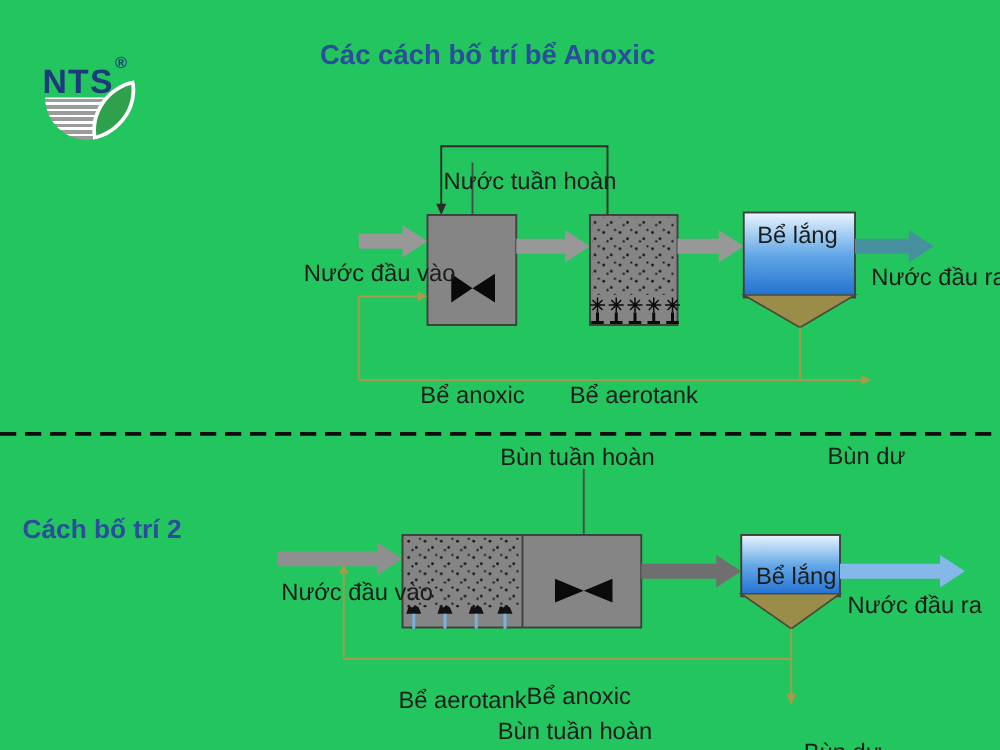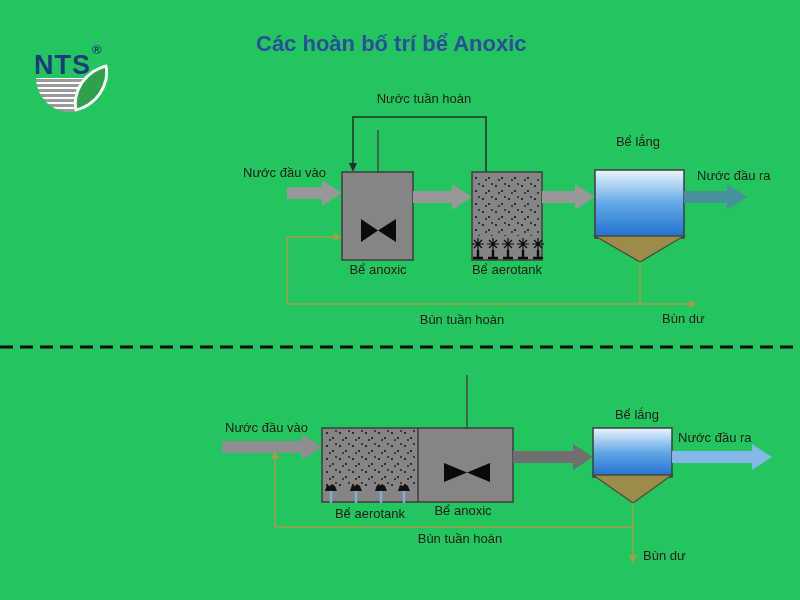--- a/index.html
+++ b/index.html
@@ -1,19 +1,19 @@
 <!DOCTYPE html>
 <html><head>
 <meta charset="utf-8">
 <style>
   html,body{margin:0;padding:0;background:#fff;}
   #canvas{position:relative;width:800px;height:600px;background:#22c55e;overflow:hidden;
           font-family:"Liberation Sans",sans-serif;}
   #diagram-svg{position:absolute;left:0;top:0;z-index:1;}
-  .lbl{position:absolute;z-index:2;font-size:13px;color:#1c1c1c;white-space:nowrap;line-height:1.1;}
+  .lbl{position:absolute;z-index:2;font-size:19px;color:#1c1c1c;white-space:nowrap;line-height:1.1;margin-top:44px;}
   .lbl.c{transform:translateX(-50%);}
   .blue{color:#2b4d9b;font-weight:bold;}
   #page-title{position:absolute;left:256px;top:31px;font-size:22px;z-index:2;}
   .section-label{position:absolute;left:18px;font-size:21px;z-index:2;}
   #section-1{top:180px;}
   #section-2{top:412px;}
   
   #logo{position:absolute;left:30px;top:40px;width:90px;height:80px;z-index:2;}
   #logo-text{position:absolute;left:4px;top:10px;font-size:27px;font-weight:bold;
              color:#1d3a7c;letter-spacing:1px;}
@@ -32,21 +32,22 @@
 
   <div id="logo">
     <span id="logo-text">NTS</span>
     <span id="logo-reg">®</span>
     <div id="logo-globe">
       <div id="logo-globe-stripes"></div>
     </div>
     <div id="logo-leaf"></div>
   </div>
 
-  <div id="page-title" class="blue">Các hoàn bố trí bể Anoxic</div>
+  <div id="page-title" class="blue">Các cách bố trí bể Anoxic</div>
+  <div id="section-2" class="section-label blue">Cách bố trí 2</div>
 
   <div class="lbl c" style="left:424px;top:92px;">Nước tuần hoàn</div>
   <div class="lbl" style="left:243px;top:166px;">Nước đầu vào</div>
   <div class="lbl c" style="left:378px;top:263px;">Bể anoxic</div>
   <div class="lbl c" style="left:507px;top:263px;">Bể aerotank</div>
   <div class="lbl c" style="left:638px;top:135px;">Bể lắng</div>
   <div class="lbl" style="left:697px;top:169px;">Nước đầu ra</div>
   <div class="lbl c" style="left:462px;top:313px;">Bùn tuần hoàn</div>
   <div class="lbl" style="left:662px;top:312px;">Bùn dư</div>
 

